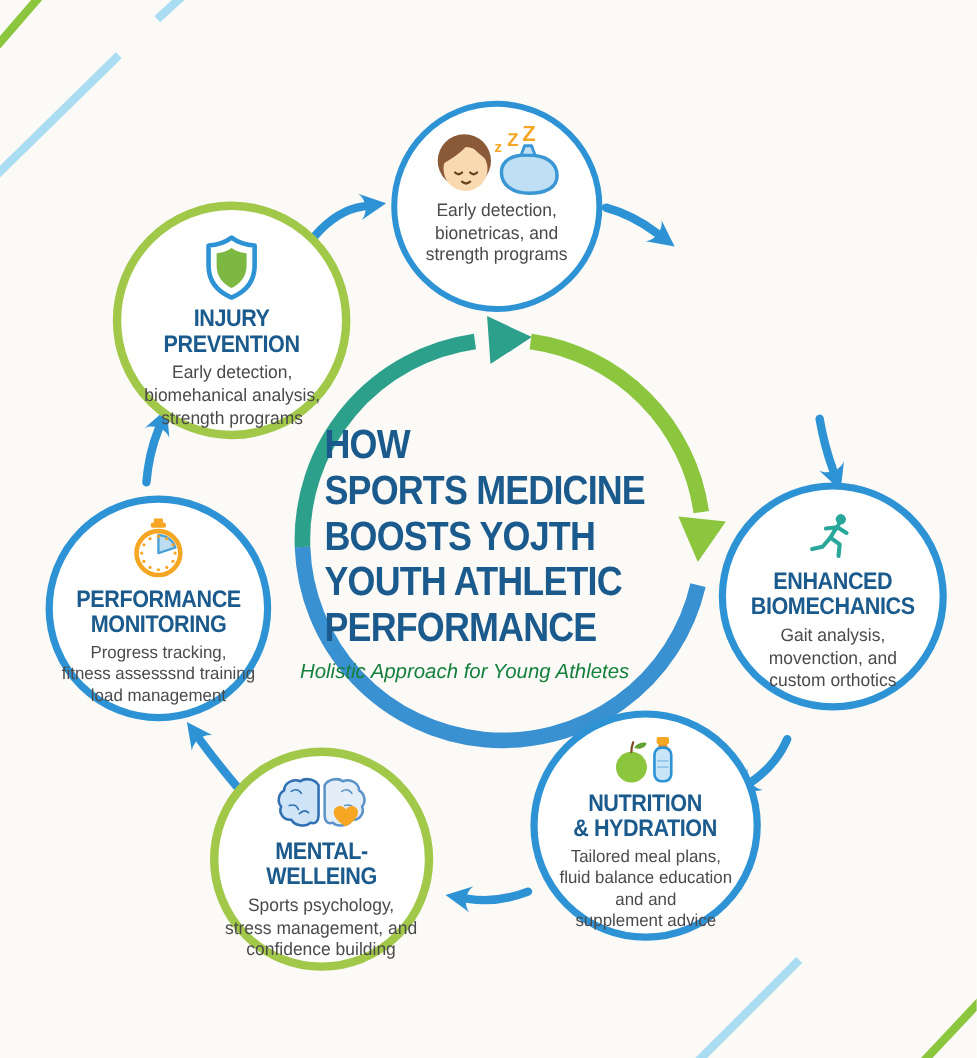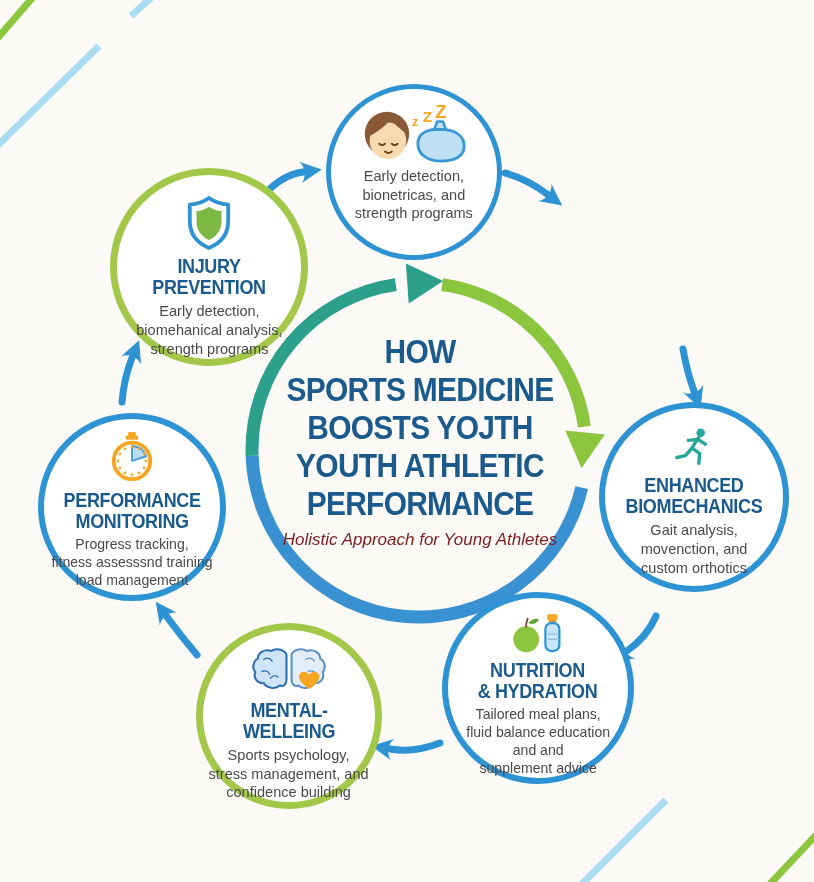--- a/index.html
+++ b/index.html
@@ -18,26 +18,26 @@
   .node.green{border:7px solid #a2c84a;}
   .node-title{
     font-weight:bold;color:#1b5a8c;font-size:20px;line-height:1.06;
     white-space:pre-line;letter-spacing:-.4px;transform:scaleX(.9);
     margin:5px 0 4px;
   }
   .node-desc{
     color:#4a4a4a;font-size:15px;line-height:1.24;white-space:pre-line;
     transform:scaleX(.97);
   }
-  .center-text{position:absolute;left:250px;top:332px;width:340px;text-align:center;z-index:2;}
+  .center-text{position:absolute;left:250px;top:352px;width:340px;z-index:2;}
   .center-line{
     font-weight:bold;color:#1b5a8c;font-size:34px;line-height:38px;
     letter-spacing:-.8px;transform:scaleX(.88);
   }
-  .center-sub{font-style:italic;color:#7f1d1d;font-size:17px;margin-top:8px;}
+  .center-sub{font-style:italic;color:#15803d;font-size:17px;margin-top:8px;}
   svg text{font-family:"Liberation Sans",sans-serif;}
 </style>
 </head>
 <body>
 
 <div class="canvas">
 
   <svg class="overlay" width="814" height="882" viewBox="0 0 814 882">
     <defs>
       <marker id="ah" markerUnits="userSpaceOnUse" markerWidth="26" markerHeight="24" refX="3" refY="11" orient="auto">
@@ -92,21 +92,21 @@
       <path d="M 79,25 L 91,25 L 88,17 L 82,17 Z" fill="#bfe0f4" stroke="#3b97d3" stroke-width="2.5" stroke-linejoin="round"></path>
       <text x="56" y="22" font-size="13" font-weight="bold" fill="#f5a623">z</text>
       <text x="67" y="17" font-size="16" font-weight="bold" fill="#f5a623">Z</text>
       <text x="80" y="13" font-size="19" font-weight="bold" fill="#f5a623">Z</text>
     </svg>
     <div class="node-desc">Early detection,
 bionetricas, and
 strength programs</div>
   </div>
 
-  <div class="node green" style="left:110px;top:168px;width:198px;height:198px;padding-top:20px;">
+  <div class="node green" style="left:94px;top:168px;width:198px;height:198px;padding-top:20px;">
     <svg width="48" height="56" viewBox="0 0 50 58">
       <path d="M25,3 C31,7.5 38.5,9.5 45,9.8 L45,27 C45,42 36,50.5 25,55 C14,50.5 5,42 5,27 L5,9.8 C11.5,9.5 19,7.5 25,3 Z" fill="#ffffff" stroke="#2e93d4" stroke-width="4" stroke-linejoin="round"></path>
       <path d="M25,12 C29,15 34,16.3 38,16.5 L38,27.5 C38,37.5 32,43.5 25,46.8 C18,43.5 12,37.5 12,27.5 L12,16.5 C16,16.3 21,15 25,12 Z" fill="#7db843"></path>
     </svg>
     <div class="node-title">INJURY PREVENTION</div>
     <div class="node-desc">Early detection,
 biomehanical analysis,
 strength programs</div>
   </div>
 
@@ -140,21 +140,21 @@
       <path d="M 53,30 H 66 M 53,37 H 66" stroke="#8fc4e8" stroke-width="2" fill="none"></path>
     </svg>
     <div class="node-title">NUTRITION
 &amp; HYDRATION</div>
     <div class="node-desc" style="font-size:14.5px;">Tailored meal plans,
 fluid balance education
 and and
 supplement advice</div>
   </div>
 
-  <div class="node green" style="left:196px;top:623px;width:186px;height:186px;padding-top:16px;text-align:center;">
+  <div class="node green" style="left:175px;top:623px;width:186px;height:186px;padding-top:16px;text-align:center;">
     <svg width="90" height="56" viewBox="0 0 92 58">
       <path d="M 43,10 C 40,4 30,2 25,6 C 17,3 9,8 9,15 C 3,18 2,27 6,31 C 3,38 9,45 16,44 C 19,50 30,52 35,47 C 40,49 43,45 43,40 Z" fill="#cfe4f7" stroke="#2f6fb2" stroke-width="2.5" stroke-linejoin="round"></path>
       <path d="M 49,10 C 52,4 62,2 67,6 C 75,3 83,8 83,15 C 89,18 90,27 86,31 C 89,38 83,45 76,44 C 73,50 62,52 57,47 C 52,49 49,45 49,40 Z" fill="#e3eef9" stroke="#5c92c8" stroke-width="2.5" stroke-linejoin="round"></path>
       <path d="M 16,16 q 6,-4 10,2 M 14,30 q 7,-2 9,4 M 24,38 q 5,-5 9,-1" stroke="#2f6fb2" stroke-width="1.6" fill="none" stroke-linecap="round"></path>
       <path d="M 66,16 q 6,-4 10,2 M 69,30 q 7,-2 9,4" stroke="#5c92c8" stroke-width="1.6" fill="none" stroke-linecap="round"></path>
       <path d="M 70,34 C 67,28.5 58,29.5 58,37 C 58,44 70,51 70,51 C 70,51 82,44 82,37 C 82,29.5 73,28.5 70,34 Z" fill="#f5a623"></path>
     </svg>
     <div class="node-title">MENTAL-WELLEING</div>
     <div class="node-desc">Sports psychology,
 stress management, and

